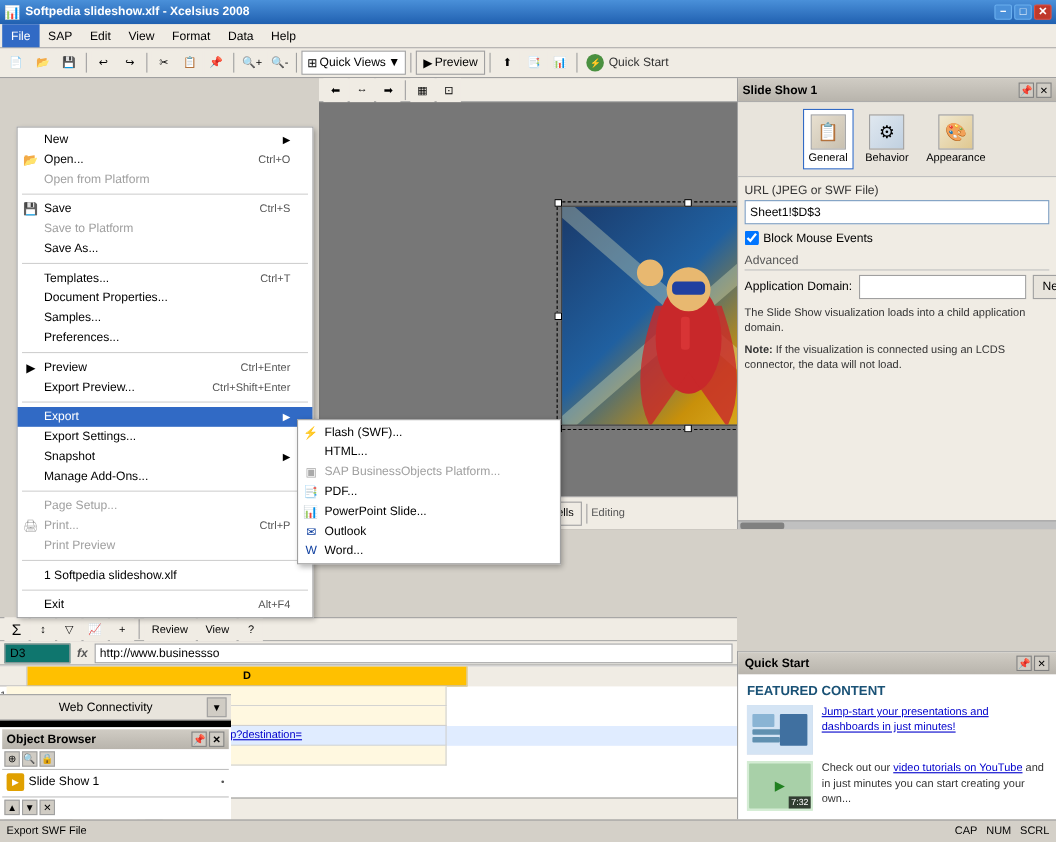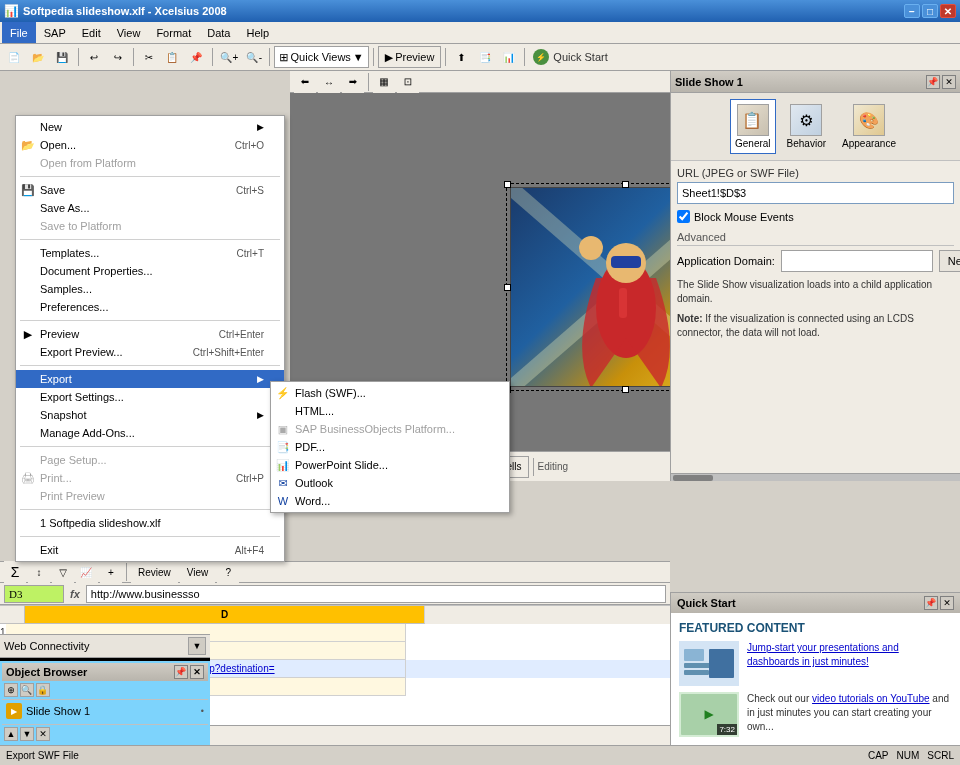--- a/index.html
+++ b/index.html
@@ -40,21 +40,21 @@
     .qs-icon { width: 16px; height: 16px; background: #4a9040; border-radius: 50%; display: flex; align-items: center; justify-content: center; color: white; font-size: 8px; font-weight: bold; }
 
     
     #canvas-area { flex: 1; background: #8a8a8a; display: flex; flex-direction: column; overflow: hidden; }
 
     
     #right-panel { width: 290px; background: #f0ece4; border-left: 1px solid #a0a0a0; display: flex; flex-direction: column; font-size: 11px; }
     .panel-btn { width: 14px; height: 14px; background: #d0ccc4; border: 1px solid #808080; cursor: pointer; display: flex; align-items: center; justify-content: center; font-size: 9px; }
     .field-input { width: 100%; height: 22px; border: 1px solid #7a9cc0; background: white; padding: 0 4px; font-size: 11px; }
     #formula-bar { height: 22px; background: #f0ece4; border-bottom: 1px solid #a0a0a0; display: flex; align-items: center; gap: 2px; padding: 0 4px; }
-    .cell-ref { width: 60px; height: 18px; border: 1px solid #a0a0a0; background: #bef264; padding: 0 4px; font-size: 11px; font-family: Liberation Serif, serif; }
+    .cell-ref { width: 60px; height: 18px; border: 1px solid #a0a0a0; background: #0f766e; padding: 0 4px; font-size: 11px; }
     .formula-input { flex: 1; height: 18px; border: 1px solid #a0a0a0; background: white; padding: 0 4px; font-size: 11px; }
     #spreadsheet { flex: 1; display: flex; }
     .row-header { height: 18px; display: flex; align-items: center; justify-content: center; border-bottom: 1px solid #d0d0d0; font-size: 10px; color: #333; }
     .row-header.active { background: #ffc000; color: #000; }
     .sheet-row { display: flex; height: 18px; }
     .sheet-cell { min-width: 80px; height: 18px; border-right: 1px solid #d0d0d0; border-bottom: 1px solid #d0d0d0; padding: 0 3px; font-size: 10px; display: flex; align-items: center; overflow: hidden; white-space: nowrap; }
     .sheet-cell.header { background: #f0ece4; font-weight: normal; justify-content: center; border-bottom: 1px solid #c0c0c0; }
     .sheet-cell.active-col { background: #fff8e0; }
     .sheet-cell.link { color: #0000cc; text-decoration: underline; cursor: pointer; }
     .col-d-header { background: #ffc000; color: black; font-weight: bold; }
@@ -84,21 +84,21 @@
     .menu-row-icon { position: absolute; left: 4px; width: 16px; height: 16px; display: flex; align-items: center; justify-content: center; }
 
     
     #export-submenu {
       position: absolute; left: 270px; top: 310px; background: white;
       border: 1px solid #a0a0a0; box-shadow: 2px 2px 5px rgba(0,0,0,0.3);
       width: 240px; z-index: 101;
     }
 
     
-    #web-connectivity { height: 24px; background: #e8e4dc; border-bottom: 1px solid #a0a0a0; display: flex; align-items: center; padding: 0 4px; }
+    #web-connectivity { height: 24px; background: #e8e4dc; border-bottom: 1px solid #a0a0a0; display: flex; align-items: center; padding: 0 4px; text-align: center; }
     .wc-btn { width: 18px; height: 18px; background: #d0ccc4; border: 1px solid #a0a0a0; cursor: pointer; display: flex; align-items: center; justify-content: center; font-size: 9px; }
 
     
     #object-browser { background: #f0ece4; border-top: 1px solid #a0a0a0; padding: 2px; }
     .ob-nav-btn { width: 14px; height: 14px; background: #d0ccc4; border: 1px solid #a0a0a0; cursor: pointer; display: flex; align-items: center; justify-content: center; font-size: 9px; }
 
     .formula-fx { font-style: italic; font-weight: bold; color: #555; padding: 0 4px; }
 
     .col-header-row { display: flex; height: 18px; background: #f0ece4; }
     .corner-cell { width: 25px; height: 18px; background: #f0ece4; border-right: 1px solid #c0c0c0; border-bottom: 1px solid #c0c0c0; }
@@ -186,27 +186,27 @@
         <span class="menu-row-label">Open from Platform</span>
       </div>
     </div>
     <div class="menu-divider"></div>
     <div class="menu-section">
       <div class="menu-row">
         <span class="menu-row-icon">💾</span>
         <span class="menu-row-label">Save</span>
         <span class="menu-row-shortcut">Ctrl+S</span>
       </div>
+      <div class="menu-row disabled">
+        <span class="menu-row-icon"></span>
+        <span class="menu-row-label">Save to Platform</span>
+      </div>
       <div class="menu-row">
         <span class="menu-row-icon"></span>
         <span class="menu-row-label">Save As...</span>
-      </div>
-      <div class="menu-row disabled">
-        <span class="menu-row-icon"></span>
-        <span class="menu-row-label">Save to Platform</span>
       </div>
     </div>
     <div class="menu-divider"></div>
     <div class="menu-section">
       <div class="menu-row">
         <span class="menu-row-icon"></span>
         <span class="menu-row-label">Templates...</span>
         <span class="menu-row-shortcut">Ctrl+T</span>
       </div>
       <div class="menu-row">
@@ -501,21 +501,21 @@
   </div>
 </div>
 
 <div style="position:absolute;left:0;bottom:20px;width:210px;">
 
   <div id="web-connectivity" style="height:24px;background:#e8e4dc;border-bottom:1px solid #a0a0a0;border-top:1px solid #a0a0a0;display:flex;align-items:center;padding:0 4px;">
     <span style="flex:1;font-size:11px;">Web Connectivity</span>
     <div class="wc-btn">▼</div>
   </div>
 
-  <div id="object-browser" style="background:#7dd3fc;border-top:3px solid #000000;">
+  <div id="object-browser" style="background:#ffffff;border-top:6px solid #000000;">
     <div style="background:linear-gradient(to bottom,#d0ccc4,#b8b4ac);padding:2px 4px;display:flex;align-items:center;justify-content:space-between;font-size:11px;font-weight:bold;">
       <span>Object Browser</span>
       <div style="display:flex;gap:2px;">
         <div class="panel-btn">📌</div>
         <div class="panel-btn">✕</div>
       </div>
     </div>
     <div style="display:flex;align-items:center;gap:2px;padding:2px;border-bottom:1px solid #c0c0c0;">
       <div class="ob-nav-btn">⊕</div>
       <div class="ob-nav-btn">🔍</div>

